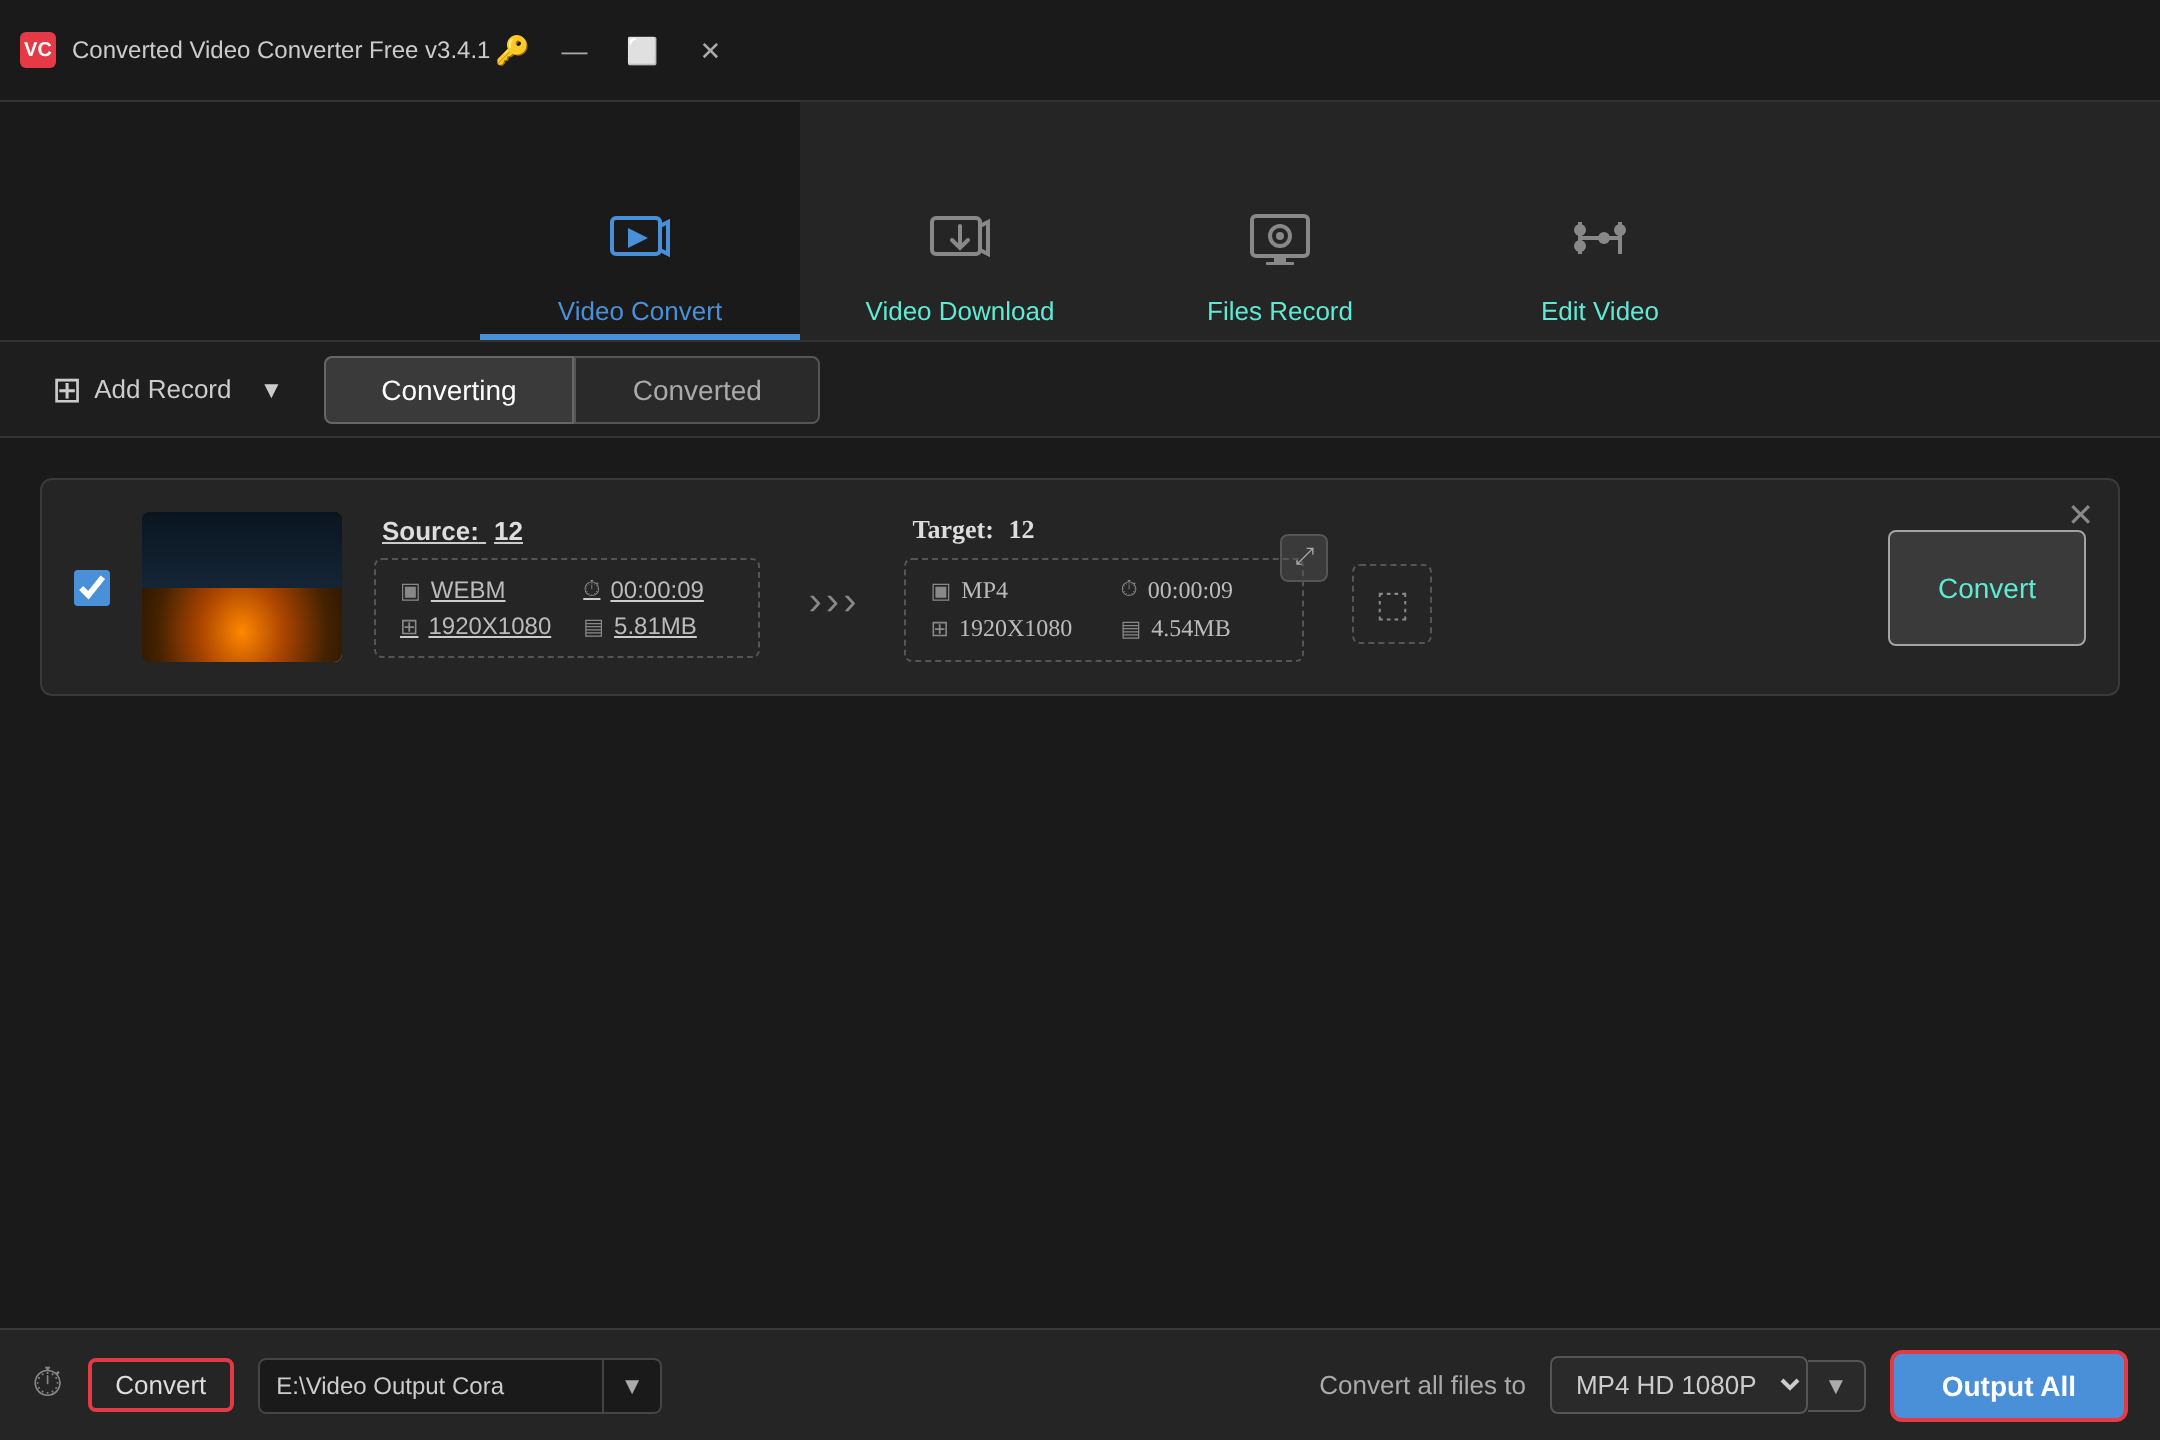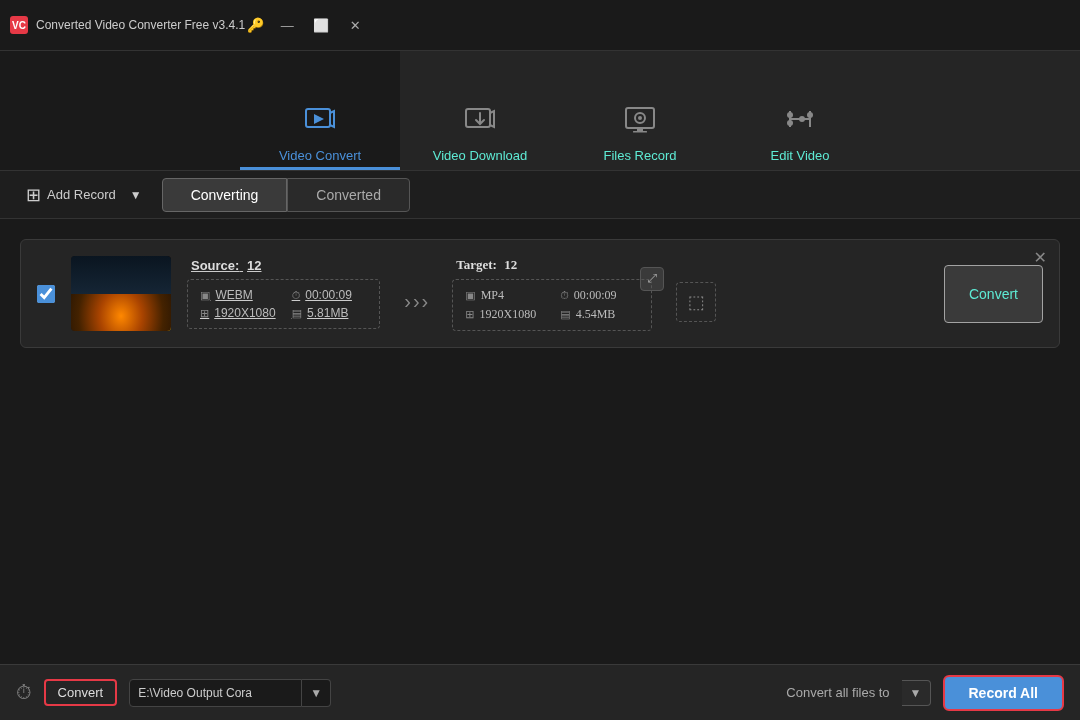--- a/index.html
+++ b/index.html
@@ -601,16 +601,17 @@
 
 <div id="bottom-bar">
   <span id="bottom-clock-icon">⏱</span>
   <button id="output-label-btn">Convert</button>
   <div class="output-path-wrapper">
     <input type="text" id="output-path-input" value="E:\Video Output Cora" style="">
     <button id="output-dropdown-arrow">▼</button>
   </div>
   <span id="convert-all-label">Convert all files to</span>
   <div style="display:flex; align-items:center;">
+    <select id="format-selector"><option>MP4 HD 1080P</option></select>
     <button id="format-dropdown-btn">▼</button>
   </div>
-  <button id="convert-all-btn">Record All</button>
+  <button id="convert-all-btn">Output All</button>
 </div>
 
 </body></html>

